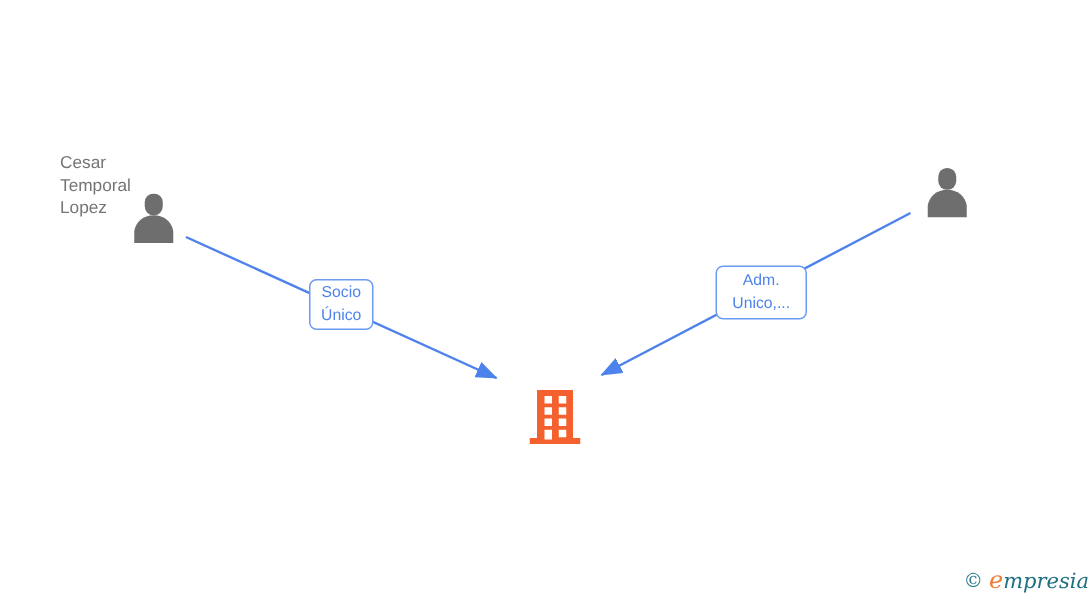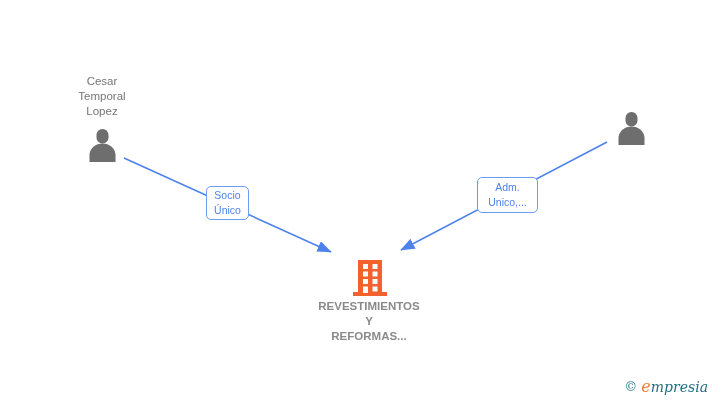--- a/index.html
+++ b/index.html
@@ -19,22 +19,23 @@
   .edge-line {
     stroke: #4d82ec;
     stroke-width: 1.6;
     fill: none;
   }
   .person-label {
     position: absolute;
     color: #757575;
     font-size: 11.5px;
     line-height: 15px;
-    text-align: center;
+    text-align: left;
     white-space: pre-line;
+    margin-top: 28px;
   }
   .node-icon { position: absolute; }
   .person-glyph { fill: #6e6e6e; }
   .building-main { fill: #f4612e; }
   .company-label {
     position: absolute;
     color: #8a8a8a;
     font-size: 11.5px;
     font-weight: 700;
     line-height: 15px;
@@ -51,21 +52,21 @@
     font-size: 10.5px;
     line-height: 15px;
     text-align: center;
     white-space: pre-line;
     display: flex;
     align-items: center;
     justify-content: center;
   }
   .watermark {
     position: absolute;
-    right: 20px;
+    right: 2px;
     bottom: 4px;
     font-family: "DejaVu Serif", serif;
     font-style: italic;
     white-space: nowrap;
   }
   .watermark .copyright {
     color: #2d7f91;
     font-size: 13px;
     font-style: normal;
     margin-right: 4px;
@@ -113,23 +114,20 @@
     <rect class="building-main" x="0" y="32" width="34" height="4"></rect>
     <rect fill="#ffffff" x="10" y="4" width="5" height="5"></rect>
     <rect fill="#ffffff" x="19.5" y="4" width="5" height="5"></rect>
     <rect fill="#ffffff" x="10" y="11.5" width="5" height="5"></rect>
     <rect fill="#ffffff" x="19.5" y="11.5" width="5" height="5"></rect>
     <rect fill="#ffffff" x="10" y="19" width="5" height="5"></rect>
     <rect fill="#ffffff" x="19.5" y="19" width="5" height="5"></rect>
     <rect fill="#ffffff" x="10" y="26.5" width="5" height="6.5"></rect>
     <rect fill="#ffffff" x="19.5" y="26.5" width="5" height="5"></rect>
   </svg>
-  <div class="company-label" style="left:289px; top:299px; width:160px;">REVESTIMIENTOS
-Y
-REFORMAS...</div>
 
   <div class="edge-label" style="left:206px; top:186px; width:43px; height:34px;">Socio
 Único</div>
   <div class="edge-label" style="left:477px; top:177px; width:61px; height:36px;">Adm.
 Unico,...</div>
 
   <div class="watermark">
     <span class="copyright">©</span><span class="brand-e">e</span><span class="brand-rest">mpresia</span>
   </div>
 

